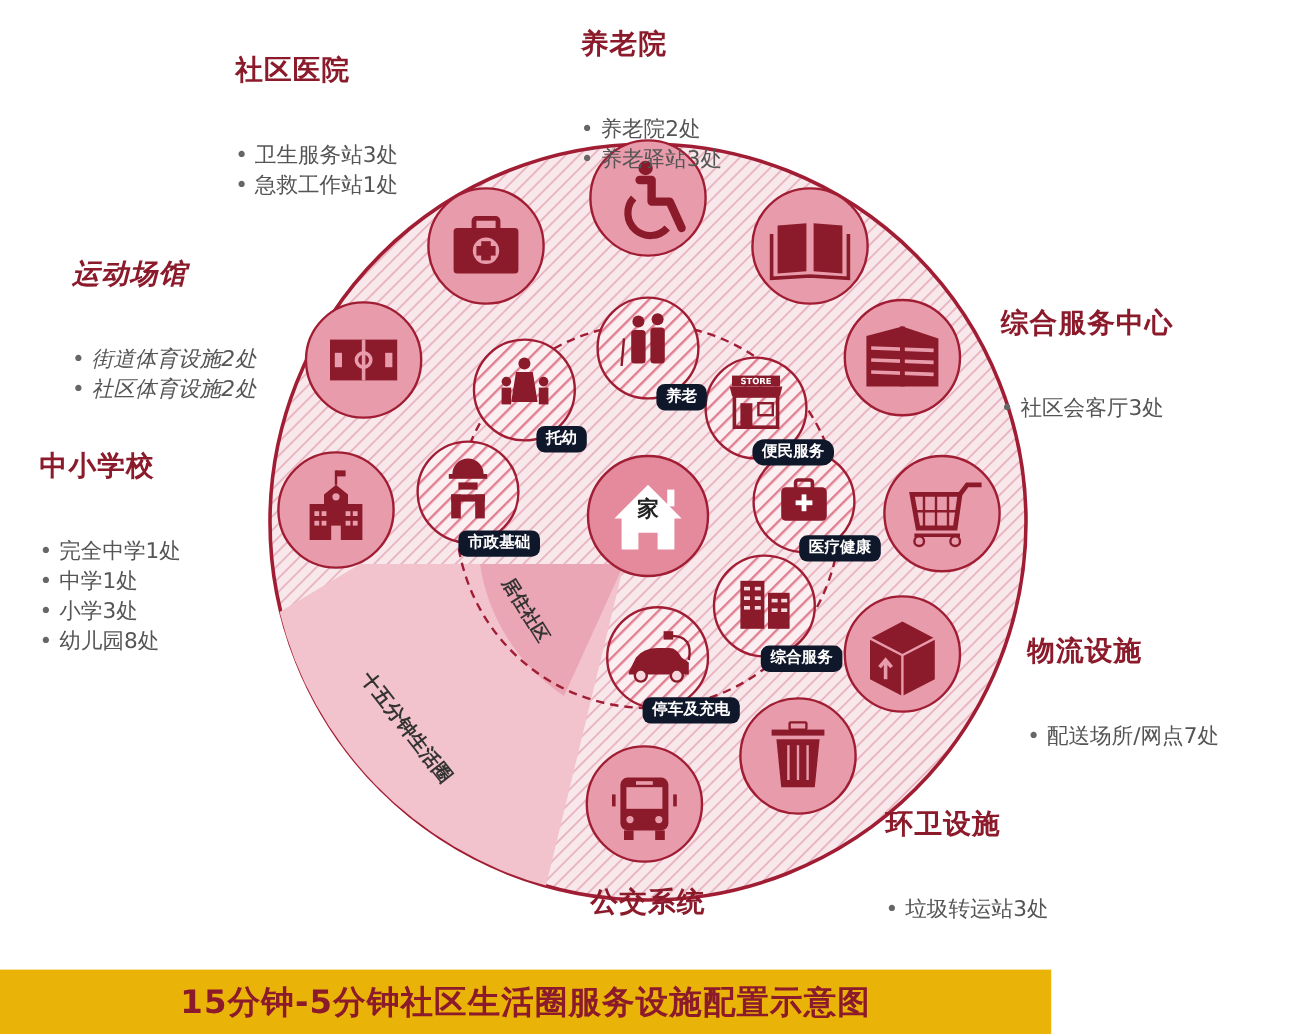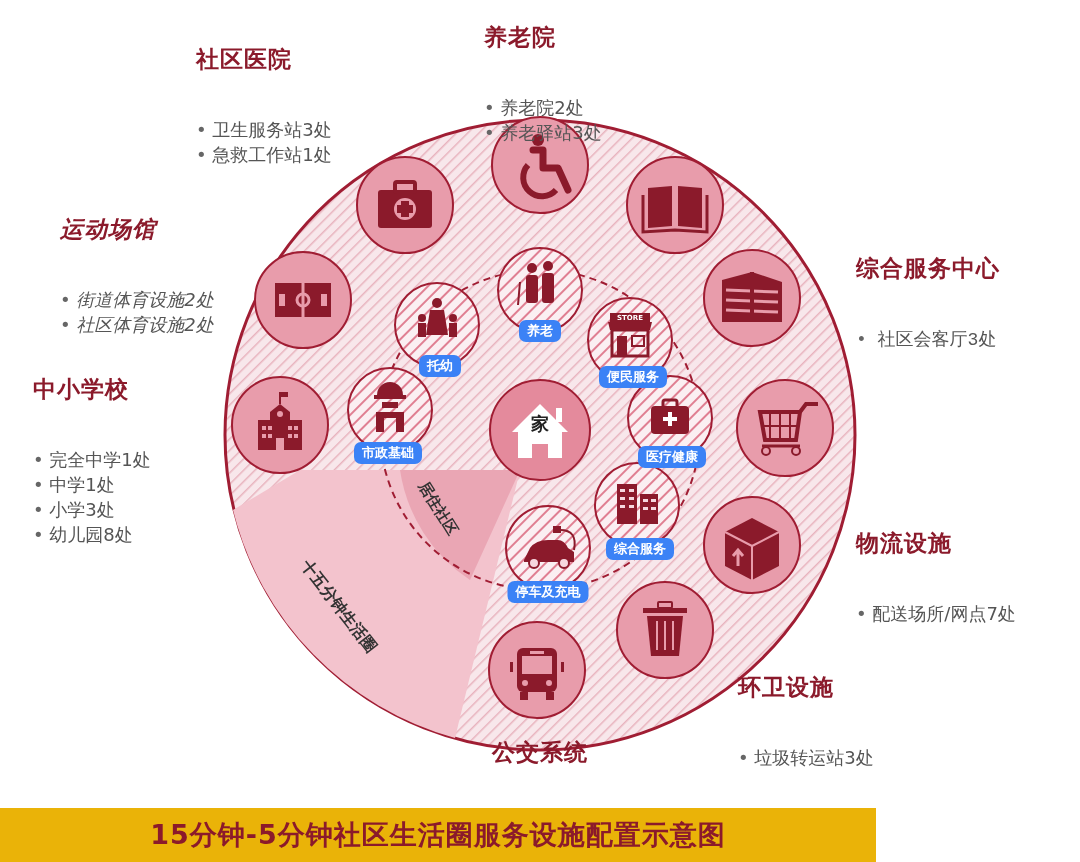--- a/index.html
+++ b/index.html
@@ -14,24 +14,25 @@
     color: #8b1a2b; font-weight: bold; font-size: 23px; line-height: 30px;
     letter-spacing: 1px; white-space: nowrap;
   }
   .block ul { list-style: none; margin-top: 43px; }
   .block li {
     color: #555555; font-size: 18px; line-height: 25px; white-space: nowrap;
   }
   .block li::before { content: "• "; color: #666666; }
 
   .inner-label {
-    position: absolute; background: #3b82f6; color: #ffffff;
+    position: absolute; background: #0f172a; color: #ffffff;
     font-size: 13px; font-weight: bold; border-radius: 7px;
     padding: 3px 8px; line-height: 16px; white-space: nowrap;
     transform: translate(-50%, -50%);
+    margin-left: 28px;
   }
   .home-text {
     position: absolute; font-size: 18px; font-weight: bold; color: #222;
     transform: translate(-50%, -50%);
   }
   .ring-text {
     position: absolute; font-size: 15px; font-weight: bold; color: #333;
     white-space: nowrap; transform-origin: left top;
   }
   .footer {
@@ -221,21 +222,21 @@
 
       <circle cx="540" cy="430" r="50" fill="#e48a9c" stroke="#a01d33" stroke-width="2"></circle>
       <path d="M512 432 L540 404 L568 432 L562 432 L562 458 L548 458 L548 444 L532 444 L532 458 L518 458 L518 432 Z" fill="#ffffff"></path>
       <rect x="556" y="408" width="6" height="14" fill="#ffffff"></rect>
     </g>
 
   </svg>
 
   <div class="inner-label" style="left:540px; top:331px;">养老</div>
   <div class="inner-label" style="left:440px; top:366px;">托幼</div>
-  <div class="inner-label" style="left:633px; top:377px;">便民服务</div>
+  <div class="inner-label" style="left:633px; top:377px;border-radius:10px;">便民服务</div>
   <div class="inner-label" style="left:388px; top:453px;">市政基础</div>
   <div class="inner-label" style="left:672px; top:457px;">医疗健康</div>
   <div class="inner-label" style="left:640px; top:549px;">综合服务</div>
   <div class="inner-label" style="left:548px; top:592px;">停车及充电</div>
 
   <div class="home-text" style="left:540px; top:424px;">家</div>
 
   <div class="ring-text" style="left:430px; top:478px; transform: rotate(58deg);">居住社区</div>
   <div class="ring-text" style="left:312px; top:556px; transform: rotate(52deg); font-size:16px;">十五分钟生活圈</div>
 
@@ -249,21 +250,21 @@
 
   <div class="block" style="left:484px; top:22px;">
     <div class="title">养老院</div>
     <ul>
       <li>养老院2处</li>
       <li>养老驿站3处</li>
     </ul>
   </div>
 
 
-  <div class="block" style="left:856px; top:255px;font-family:Liberation Mono, monospace;">
+  <div class="block" style="left:834px; top:255px;">
     <div class="title">综合服务中心</div>
     <ul>
       <li>社区会客厅3处</li>
     </ul>
   </div>
 
   <div class="block" style="left:60px; top:214px;font-style:italic;">
     <div class="title">运动场馆</div>
     <ul>
       <li>街道体育设施2处</li>

